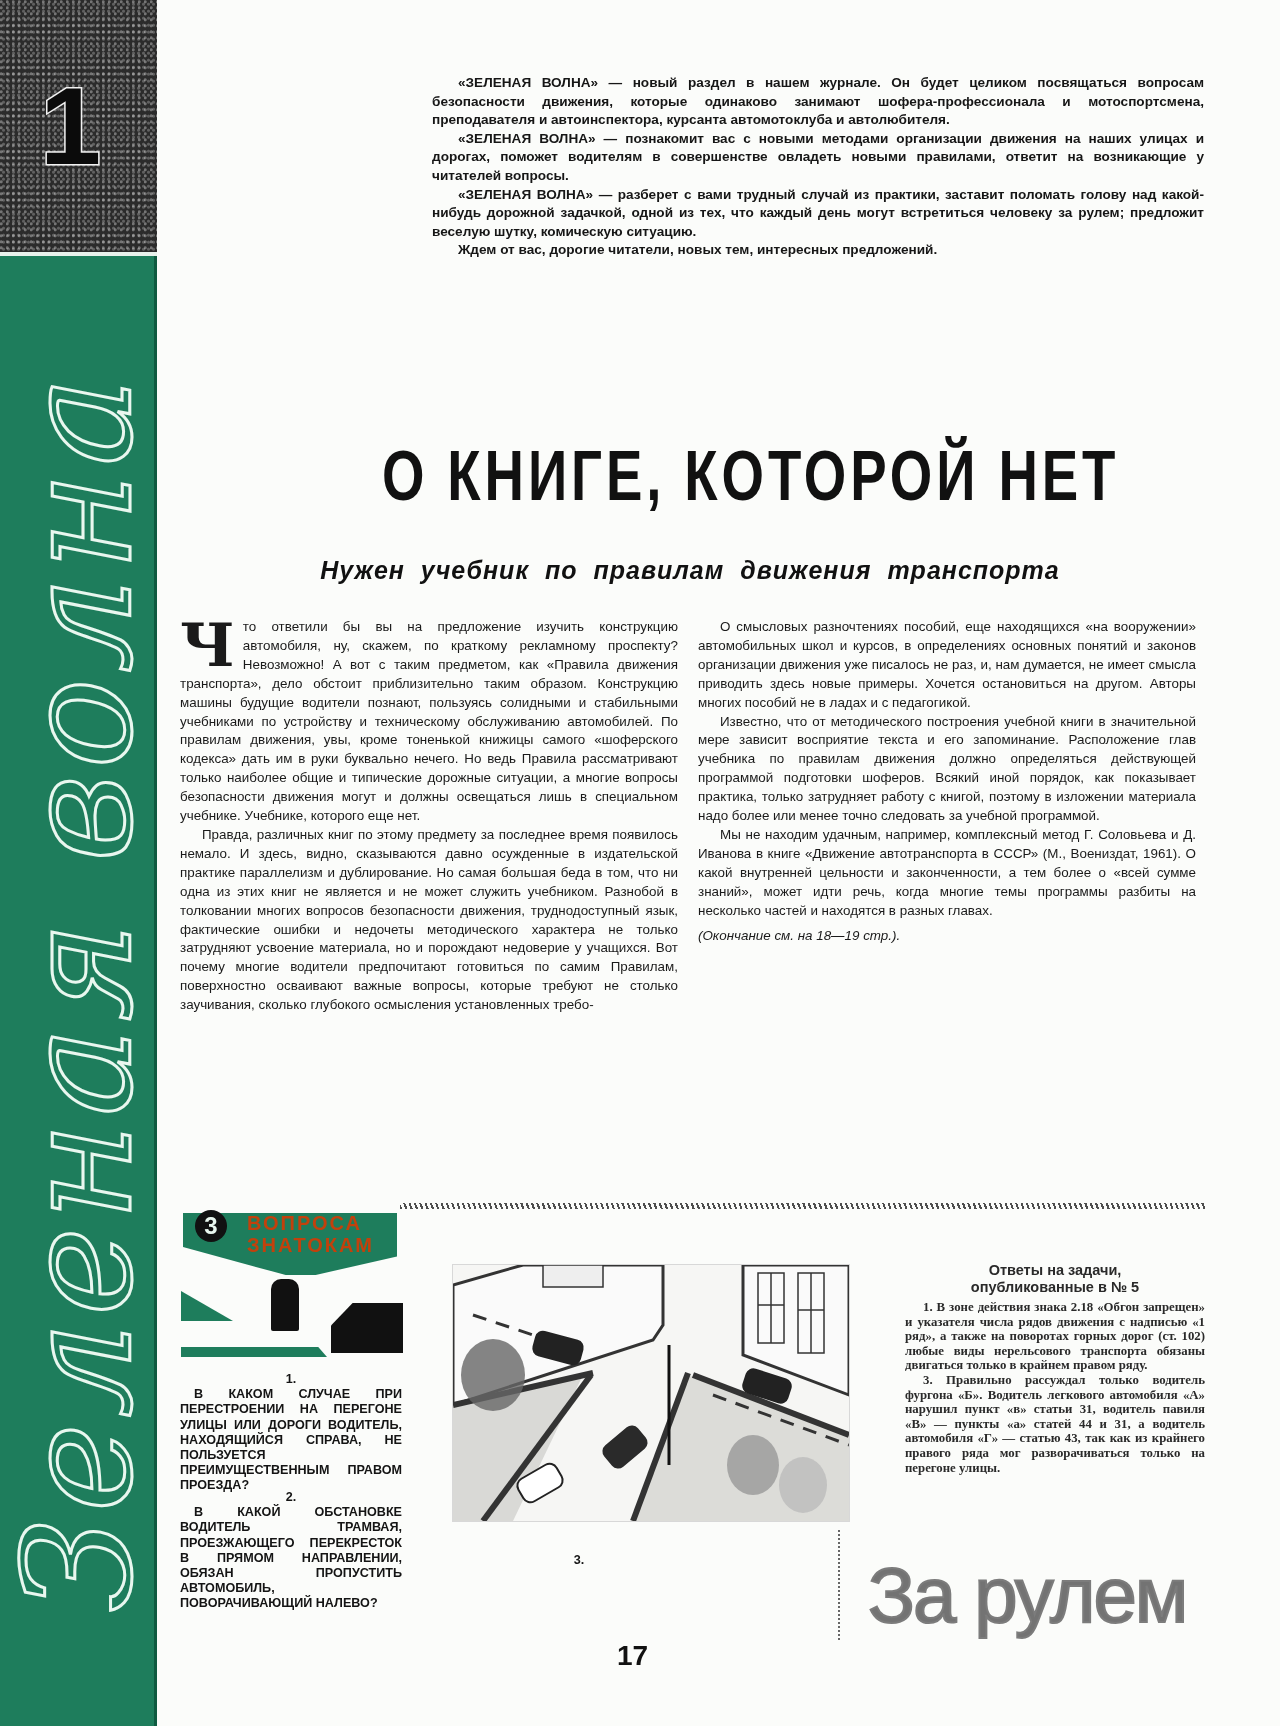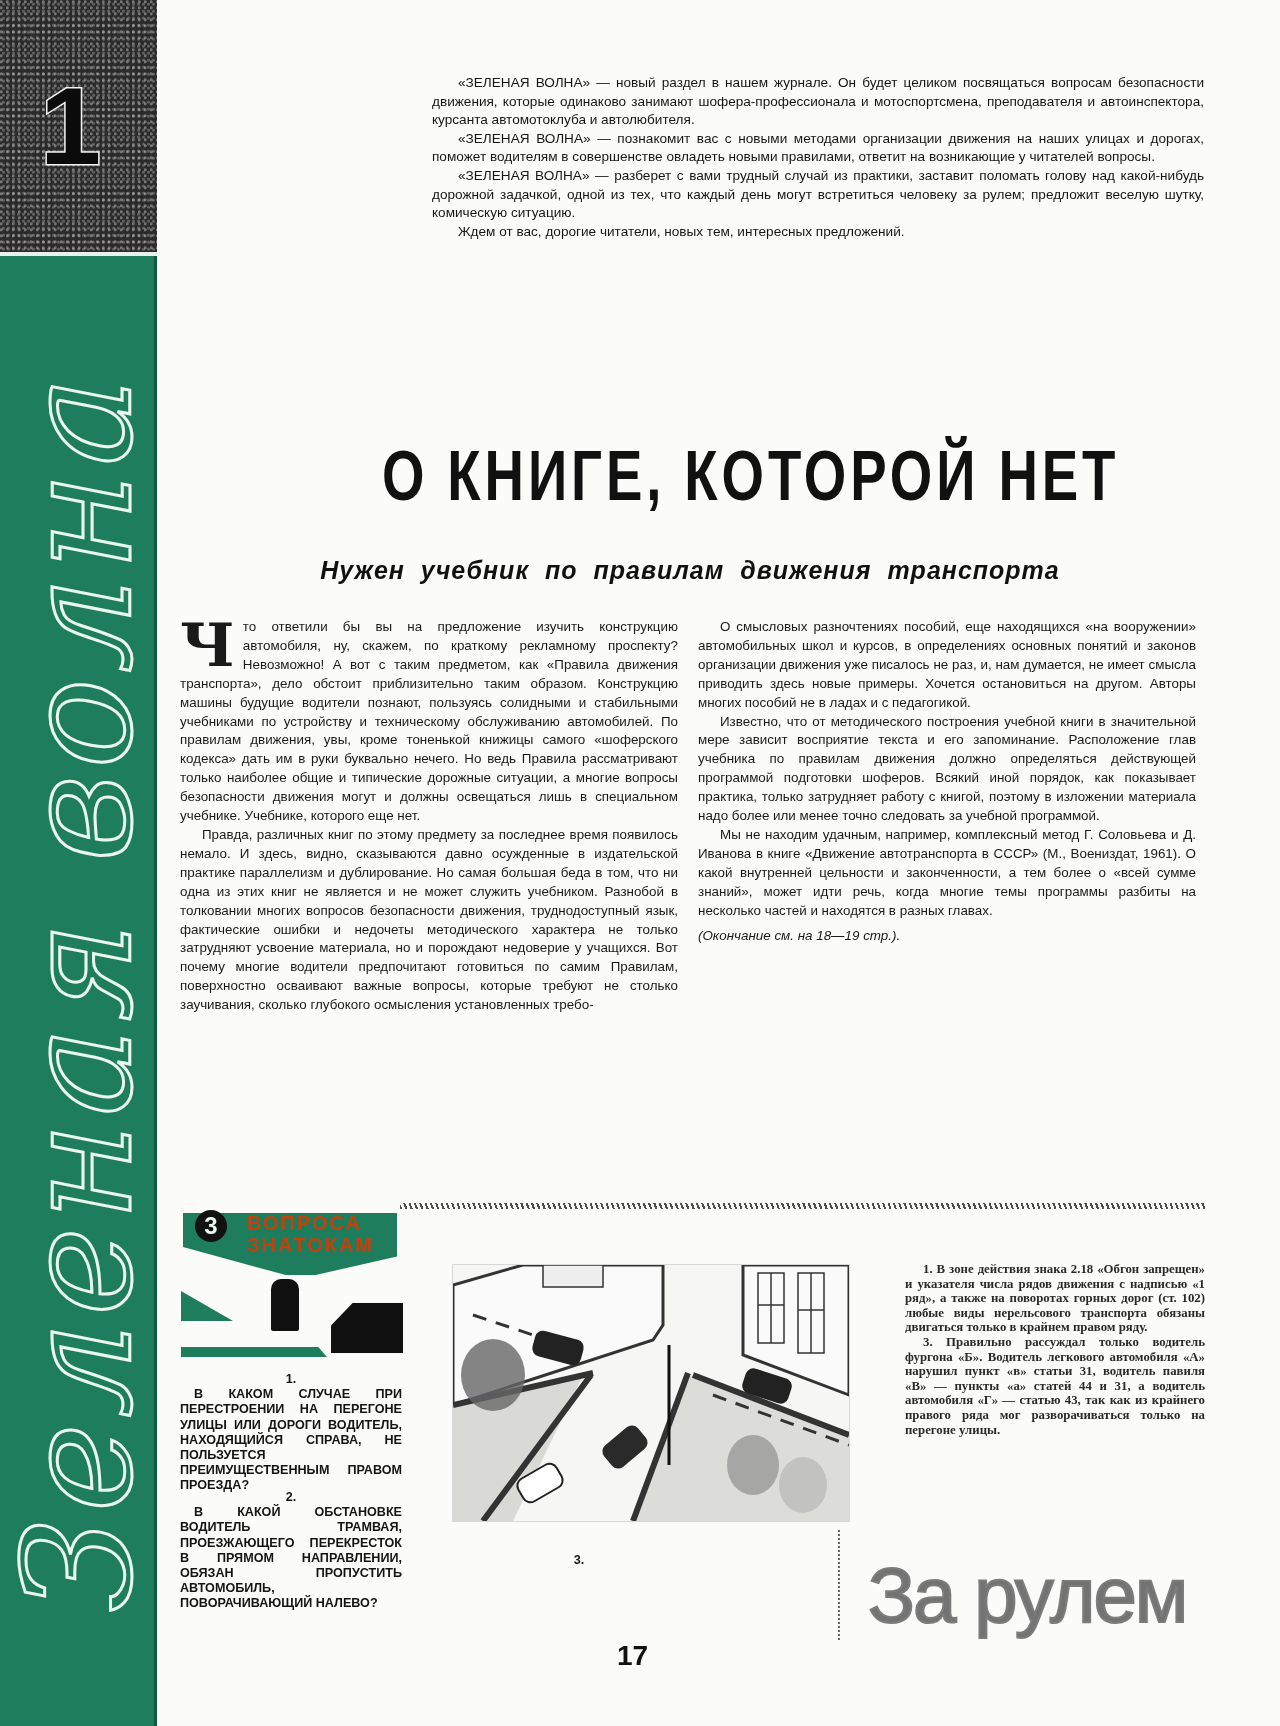--- a/index.html
+++ b/index.html
@@ -11,21 +11,21 @@
       #2b2b2b;}
   .strip-top .sep{position:absolute;left:0;bottom:-4px;width:157px;height:4px;background:#e8f2ec;}
   .issue-num{position:absolute;left:40px;top:78px;width:52px;height:96px;
     font-family:"Liberation Sans",sans-serif;font-weight:bold;font-size:110px;line-height:96px;color:#0b0b0b;
     -webkit-text-stroke:3px #f2f2f2;paint-order:stroke fill;text-align:center;}
   .strip-green{position:absolute;left:0;top:256px;width:157px;height:1470px;background:#1e7d5c;}
   .strip-green .edge{position:absolute;right:0;top:0;width:3px;height:100%;background:#0f5a40;}
   .script{position:absolute;left:78px;top:735px;transform:translate(-50%,-50%) rotate(-90deg);
     white-space:nowrap;font-family:"DejaVu Serif",serif;font-style:italic;font-size:150px;letter-spacing:6px;
     color:transparent;-webkit-text-stroke:3px #e9f7ef;}
-  .intro{position:absolute;left:432px;top:74px;width:772px;font-weight:normal;font-size:13.6px;line-height:18.6px;text-align:justify;color:#161616;}
+  .intro{position:absolute;left:432px;top:74px;width:772px;font-weight:bold;font-size:13.6px;line-height:18.6px;text-align:justify;color:#161616;}
   .intro p{margin:0;text-indent:26px;}
   .title{position:absolute;left:295px;top:436px;width:790px;text-align:center;font-family:"Liberation Sans",sans-serif;font-weight:bold;font-size:70px;letter-spacing:5px;line-height:80px;transform:scaleX(.78);transform-origin:center;white-space:nowrap;}
   .subtitle{position:absolute;left:300px;top:556px;width:780px;text-align:center;font-weight:bold;font-style:italic;font-size:25px;letter-spacing:1px;word-spacing:8px;}
   .col{position:absolute;top:618px;width:498px;font-size:13.4px;line-height:18.9px;text-align:justify;color:#1a1a1a;}
   .col p{margin:0;text-indent:22px;}
   .col-left{left:180px;}
   .col-right{left:698px;}
   .dropcap{float:left;font-family:"DejaVu Serif",serif;font-weight:bold;font-size:60px;line-height:54px;margin:0 8px 0 0;}
   .col p.first{text-indent:0;}
   .continued{text-align:left;font-style:italic;margin-top:6px;}
@@ -146,18 +146,22 @@
     <rect x="65" y="205" width="44" height="26" rx="8" fill="#fff" stroke="#222" stroke-width="2" transform="rotate(-30 87 218)"></rect>
   </svg>
 </div>
 
 <div class="question q3">
   <span class="num">3.</span>
 </div>
 <div class="vline"></div>
 
 <div class="answers">
+  <h3>
+    <span>Ответы на задачи,</span><br>
+    <span>опубликованные в № 5</span>
+  </h3>
   <p>1. В зоне действия знака 2.18 «Обгон запрещен» и указателя числа рядов движения с надписью «1 ряд», а также на поворотах горных дорог (ст. 102) любые виды нерельсового транспорта обязаны двигаться только в крайнем правом ряду.</p>
   <p>3. Правильно рассуждал только водитель фургона «Б». Водитель легкового автомобиля «А» нарушил пункт «в» статьи 31, водитель павиля «В» — пункты «а» статей 44 и 31, а водитель автомобиля «Г» — статью 43, так как из крайнего правого ряда мог разворачиваться только на перегоне улицы.</p>
 </div>
 
 <div class="page-num">17</div>
 <div class="logo">За рулем</div>
 
 </body></html>

